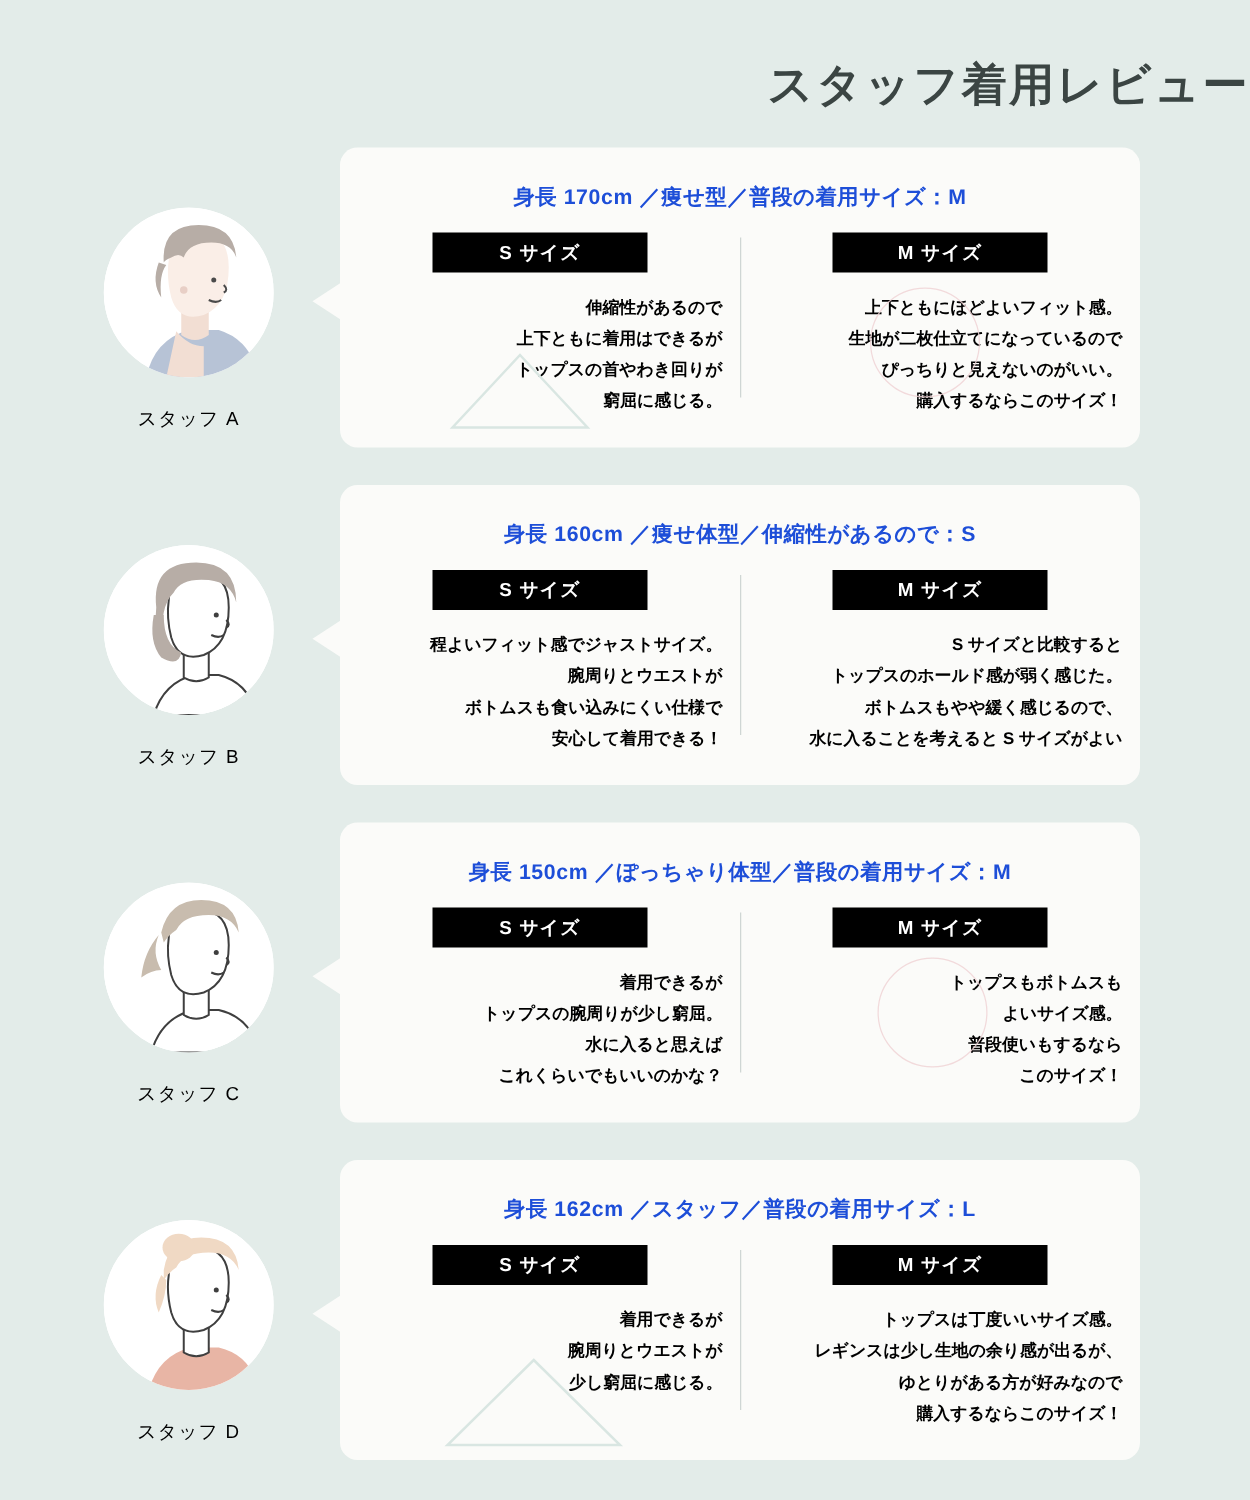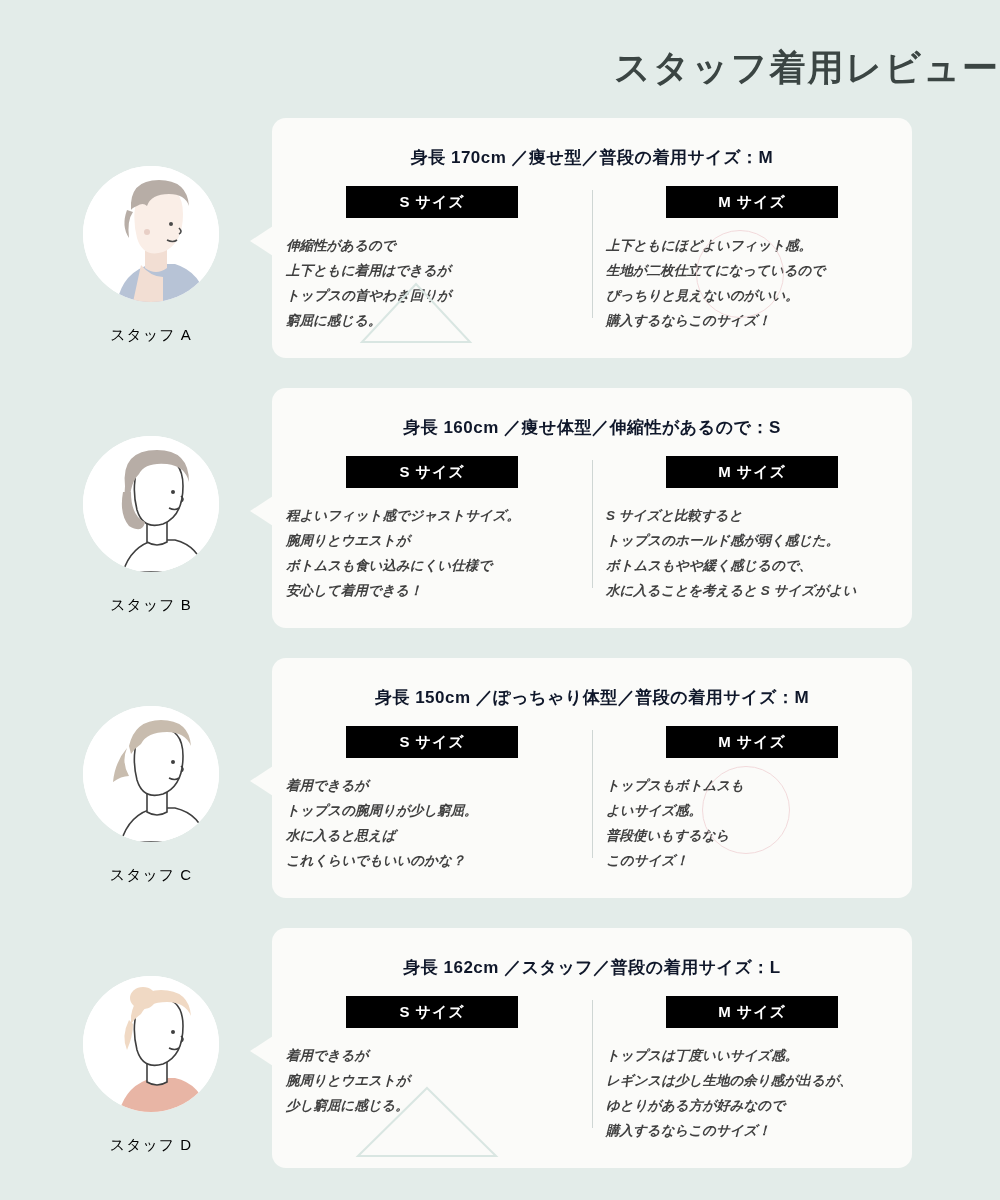--- a/index.html
+++ b/index.html
@@ -98,21 +98,21 @@
   }
 
   .card-head {
     position: absolute;
     top: 28px;
     left: 0;
     width: 640px;
     text-align: center;
     font-size: 17px;
     font-weight: bold;
-    color: #0f172a;
+    color: #1d4ed8;
     letter-spacing: 0.5px;
   }
 
   .cols {
     position: absolute;
     top: 68px;
     left: 0;
     width: 640px;
     height: 160px;
     display: flex;
@@ -139,27 +139,26 @@
     font-size: 15px;
     font-weight: bold;
     letter-spacing: 1px;
     display: flex;
     align-items: center;
     justify-content: center;
   }
 
   .comment {
     margin-top: 16px;
-    text-align: left;
+    text-align: right;
     font-size: 13.5px;
     font-weight: bold;
     line-height: 1.85;
-    color: #404040;
+    color: #000000;
     padding: 0 14px;
-    font-style: italic;
   }
 
   
   .deco {
     position: absolute;
     pointer-events: none;
   }
   .deco-circle {
     width: 86px;
     height: 86px;

